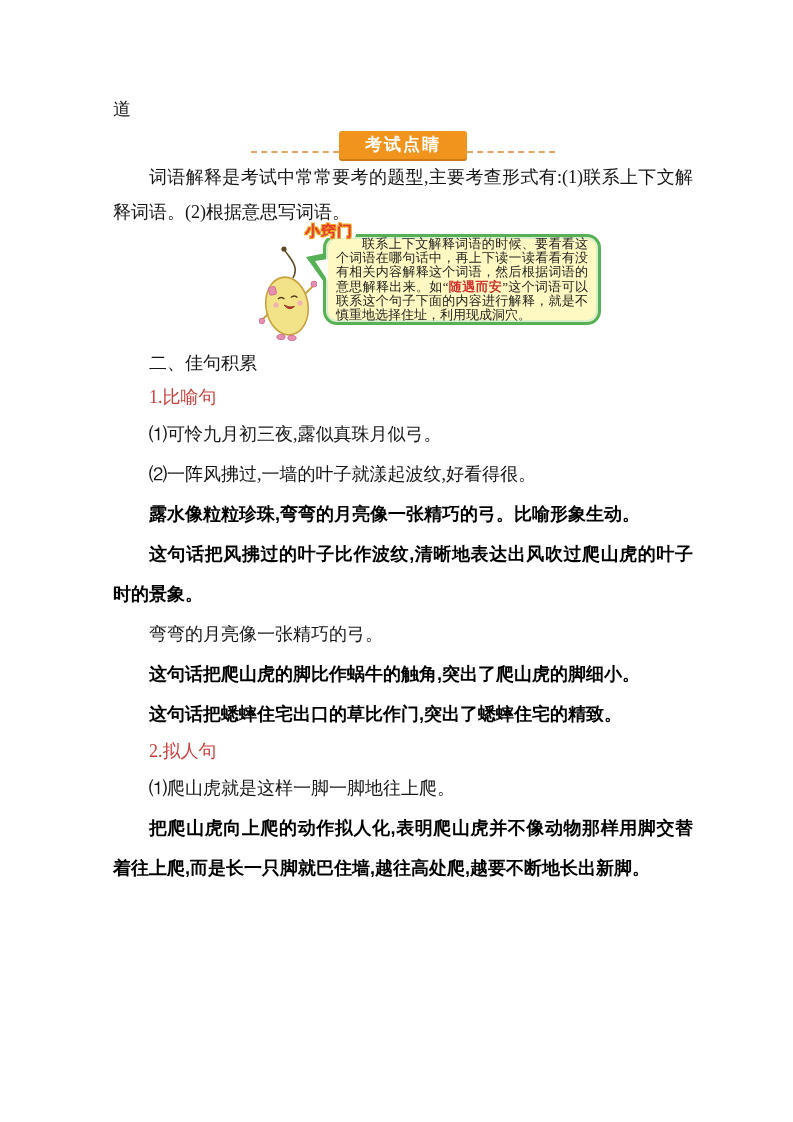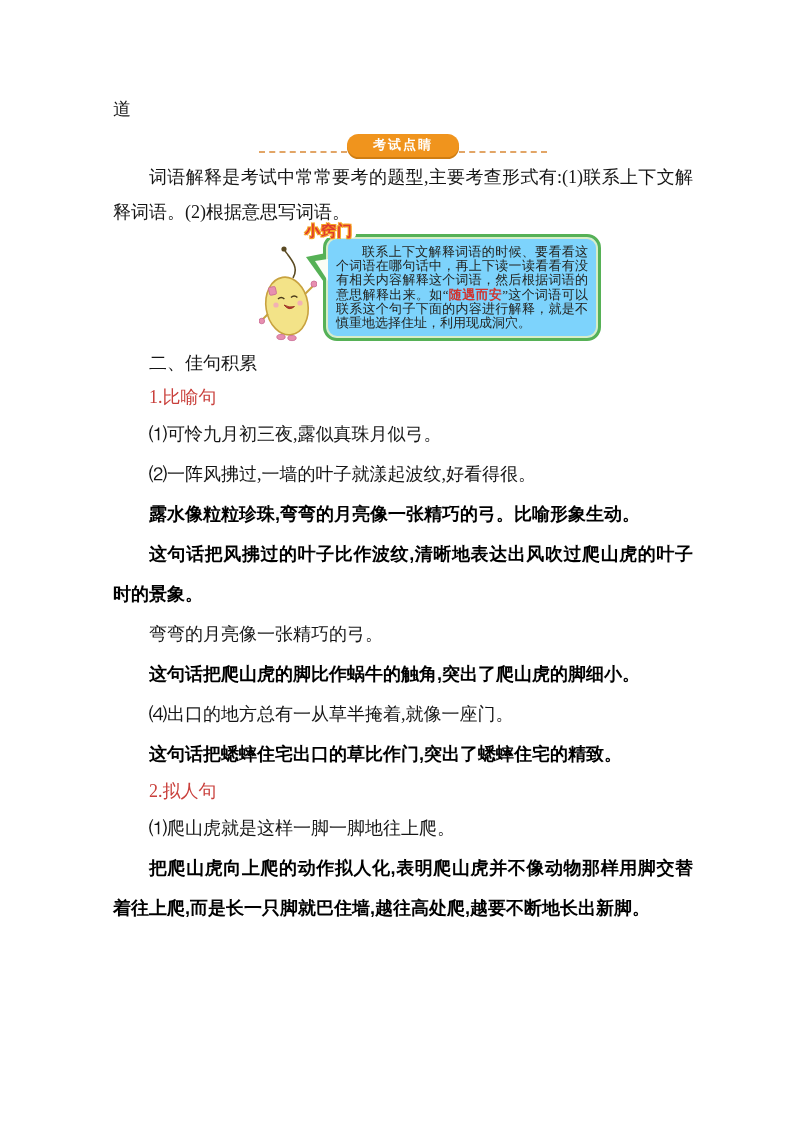--- a/index.html
+++ b/index.html
@@ -18,33 +18,33 @@
   .tight{line-height:35px;}
   .head{line-height:34px;}
   .red{color:#C9403C;}
   .analysis{font-family:"Liberation Sans","DejaVu Sans",sans-serif;font-weight:700;color:#000000;}
 
   
   .banner-row{display:flex;align-items:center;justify-content:center;height:30px;text-indent:0;}
   .dash{width:88px;height:0;border-top:2px dashed #E2A566;position:relative;top:7px;}
   .pill{
     position:relative;z-index:1;background:#F0941D;color:#ffffff;
-    font-family:"Liberation Sans","DejaVu Sans",sans-serif;font-weight:700;font-size:13px;
-    padding:2px 26px 3px;border-radius:13px;box-shadow:0 2px 0 #CF7D12;letter-spacing:2px;
+    font-family:"Liberation Sans","DejaVu Sans",sans-serif;font-weight:700;font-size:17px;
+    padding:2px 26px 3px;border-radius:3px;box-shadow:0 2px 0 #CF7D12;letter-spacing:2px;
     text-indent:0;
   }
 
   
   .tip-row{display:flex;align-items:flex-start;margin:4px 0 2px 146px;text-indent:0;}
   .mascot{width:58px;height:102px;flex:none;margin-top:8px;}
   .bubble{
     position:relative;flex:none;width:278px;box-sizing:border-box;
-    border:3px solid #56B156;border-radius:14px;background:#7dd3fc;
+    border:3px solid #56B156;border-radius:14px;background:#fef9c3;
     box-shadow:inset 0 0 0 2px #D8EDC8;
-    padding:8px 10px;margin-left:6px;
+    padding:0 10px;margin-left:6px;
     font-size:13px;line-height:14.2px;text-indent:2em;color:#23231f;
     text-align:justify;word-break:break-all;
   }
   .hl{color:#CF3430;font-weight:700;}
   .bubble-label{
     position:absolute;top:-13px;left:-24px;z-index:2;text-indent:0;
     font-family:"Liberation Sans","DejaVu Sans",sans-serif;font-weight:700;font-size:15px;
     color:#E03B2C;background:#ffffff;padding:0 3px;border-radius:4px;
     text-shadow:-1px -1px 0 #F6A623,1px -1px 0 #F6A623,-1px 1px 0 #F6A623,1px 1px 0 #F6A623;
     letter-spacing:1px;
@@ -103,21 +103,20 @@
 
     <p class="para">⑴可怜九月初三夜,露似真珠月似弓。</p>
     <p class="para">⑵一阵风拂过,一墙的叶子就漾起波纹,好看得很。</p>
 
     <p class="para analysis">露水像粒粒珍珠,弯弯的月亮像一张精巧的弓。比喻形象生动。</p>
     <p class="para analysis">这句话把风拂过的叶子比作波纹,清晰地表达出风吹过爬山虎的叶子时的景象。</p>
 
     <p class="para">弯弯的月亮像一张精巧的弓。</p>
     <p class="para analysis">这句话把爬山虎的脚比作蜗牛的触角,突出了爬山虎的脚细小。</p>
 
-    <p class="para">⑷出口的地方总有一从草半掩着,就像一座门。</p>
     <p class="para analysis">这句话把蟋蟀住宅出口的草比作门,突出了蟋蟀住宅的精致。</p>
 
     <p class="para head red">2.拟人句</p>
 
     <p class="para">⑴爬山虎就是这样一脚一脚地往上爬。</p>
     <p class="para analysis">把爬山虎向上爬的动作拟人化,表明爬山虎并不像动物那样用脚交替着往上爬,而是长一只脚就巴住墙,越往高处爬,越要不断地长出新脚。</p>
 
   </div>
 </div>
 

